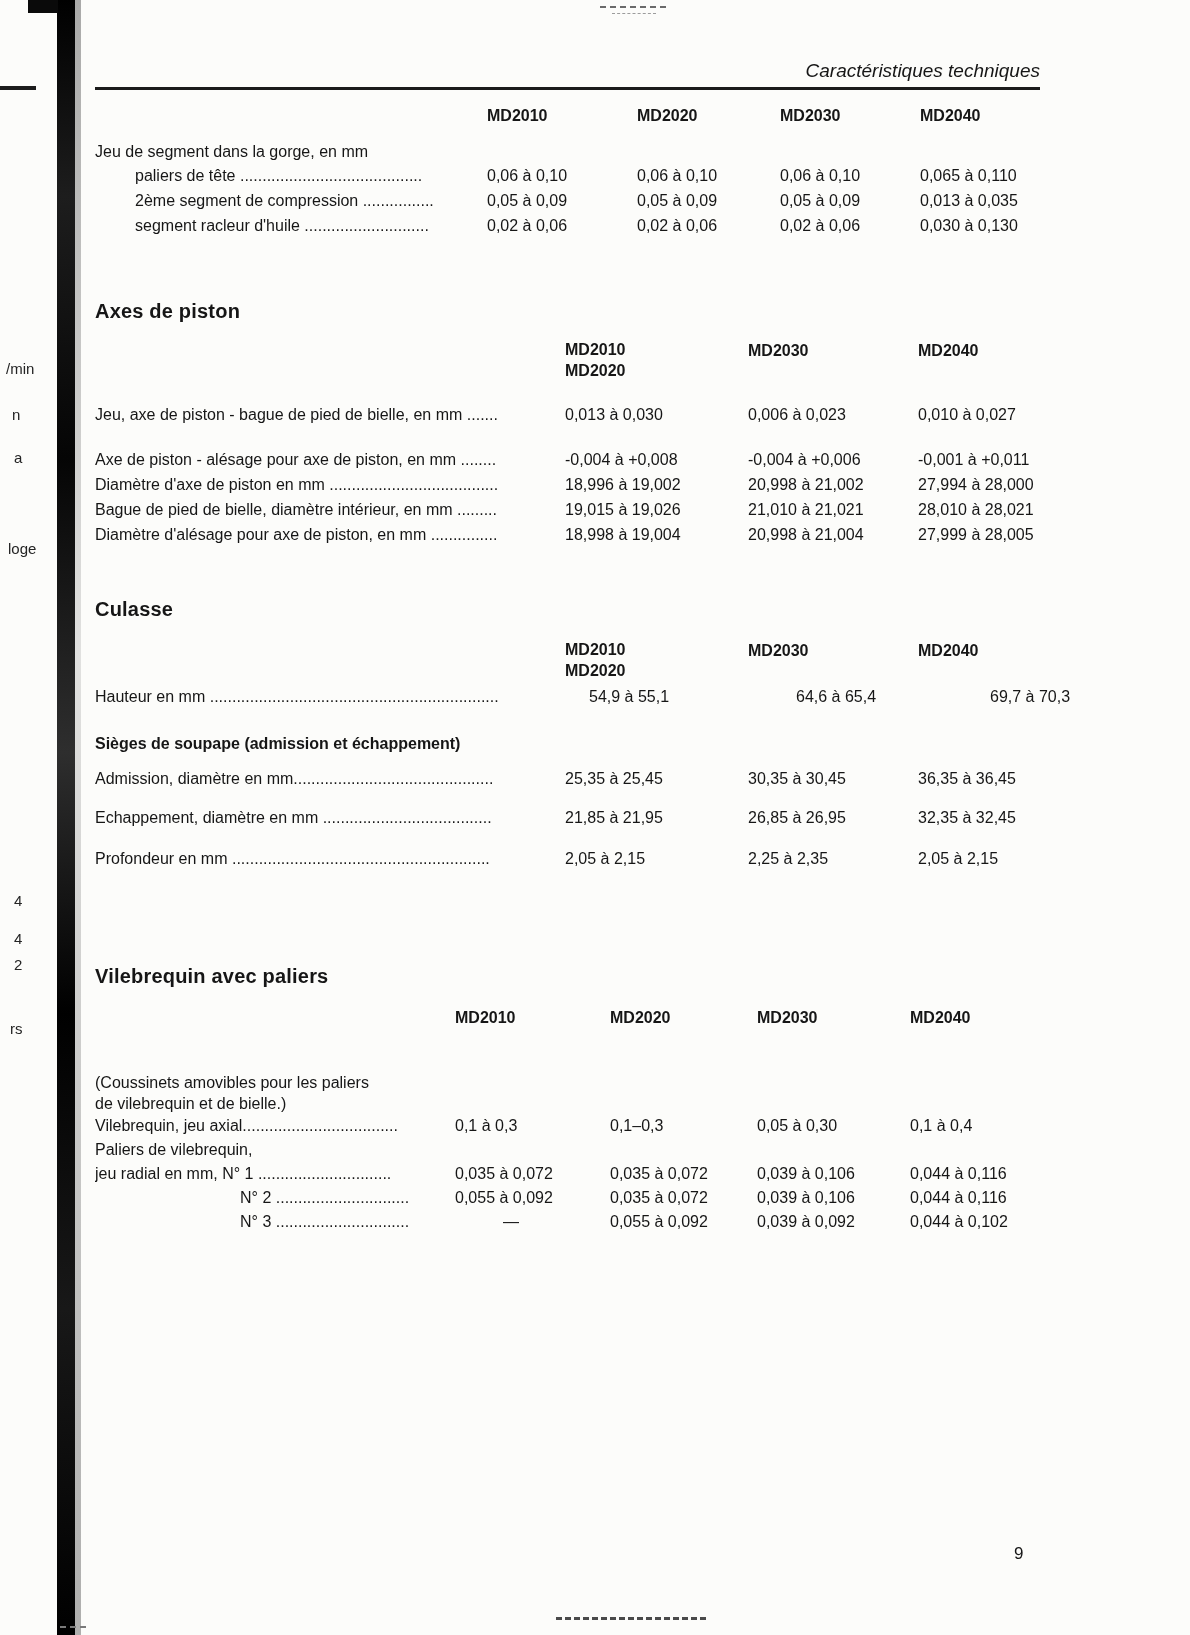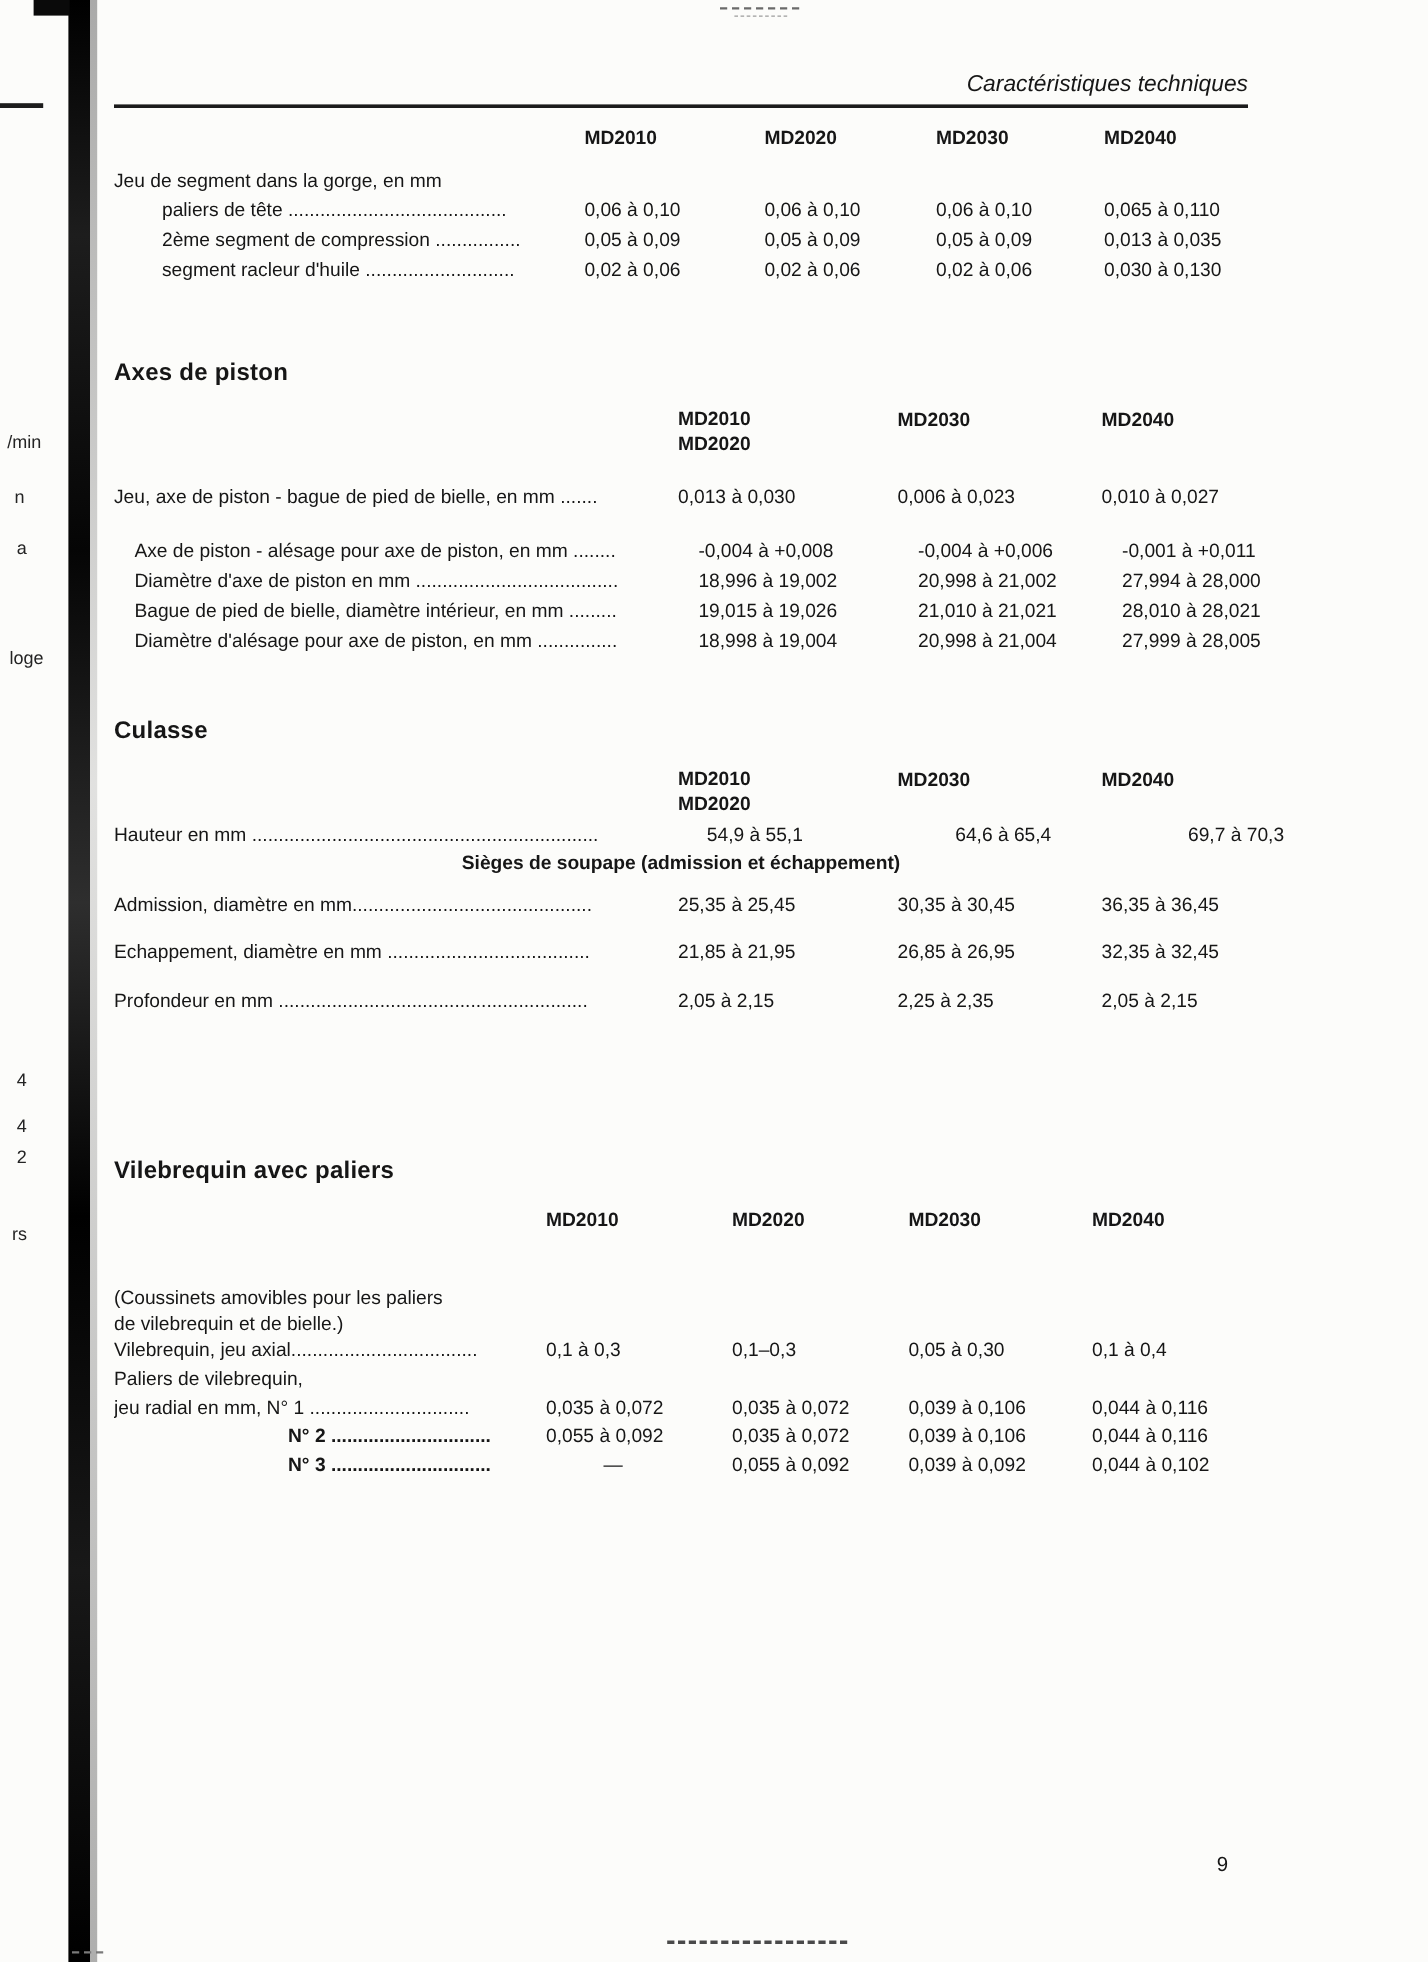--- a/index.html
+++ b/index.html
@@ -58,36 +58,36 @@
   .h2 { font-size: 20px; font-weight: bold; margin: 0; letter-spacing: .2px; }
 
   .grid { display: grid; align-items: start; }
   .g1 { grid-template-columns: 392px 150px 143px 140px 120px; }
   .g3 { grid-template-columns: 470px 183px 170px 122px; }
   .gv { grid-template-columns: 360px 155px 147px 153px 130px; }
 
   .cell { white-space: nowrap; overflow: hidden; line-height: 24px; }
   .b { font-weight: bold; }
   .ind  { padding-left: 40px; }
-  .ind2 { padding-left: 145px; font-weight: bold; }
+  .ind2 { padding-left: 145px; }
   .dashcell { padding-left: 48px; }
 
   .t1-hdr { line-height: 20px; }
   .t1-group { margin-top: 13px; line-height: 22px; }
   .t1-rows .cell { line-height: 25px; }
 
   .hdr-row { margin-top: 16px; }
   .hdr-stack div { line-height: 21px; }
   .axes-row1 { margin-top: 22px; }
-  .axes-rows { margin-top: 20px; margin-left: 17px; }
+  .axes-rows { margin-top: 20px; }
   .axes-rows .cell { line-height: 25px; }
 
   .cul-hdr { margin-top: 18px; }
   .cul-hauteur { margin-top: 4px; gap: 24px; }
-  .cul-sub { font-weight: bold; line-height: 22px; text-align: center; }
+  .cul-sub { margin-top: 24px; font-weight: bold; line-height: 22px; }
   .cul-row-a { margin-top: 12px; }
   .cul-row-b { margin-top: 15px; }
   .cul-row-c { margin-top: 17px; }
 
   .vile-hdr { margin-top: 18px; }
   .vile-note { margin-top: 42px; line-height: 21px; }
   .vile-rows .cell { line-height: 24px; }
 </style>
 </head>
 <body>

